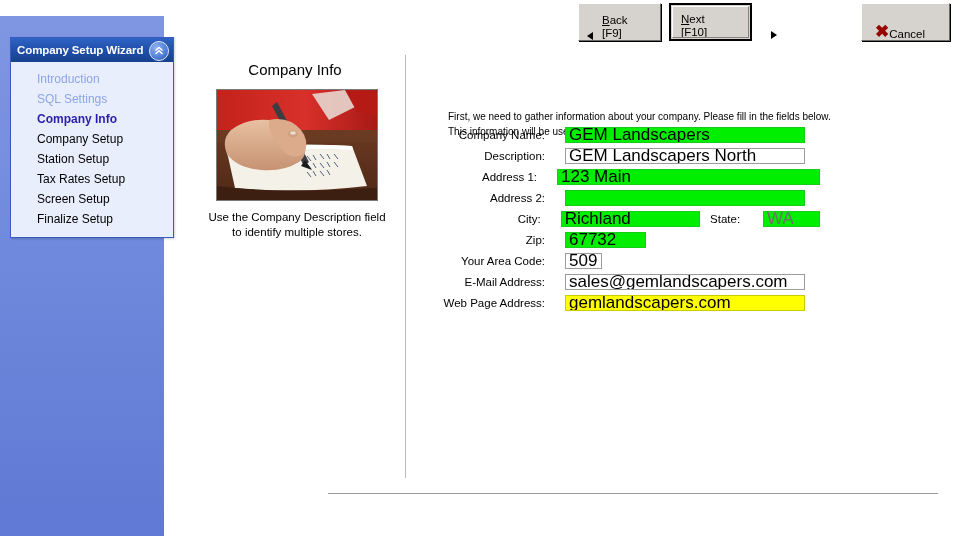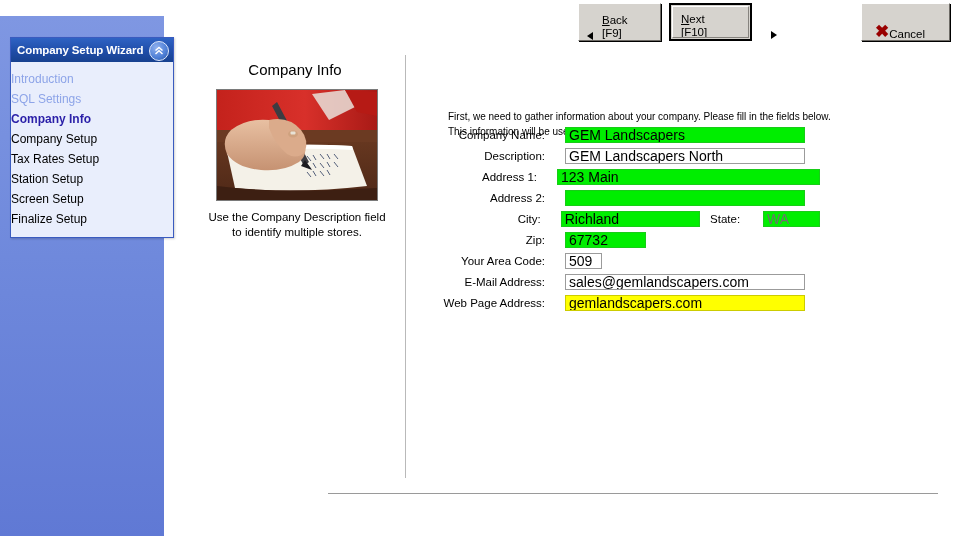--- a/index.html
+++ b/index.html
@@ -59,20 +59,21 @@
   }
   #collapse-btn svg { display: block; }
 
   #wizard-list {
     background: #e9eefc;
     padding: 7px 0 8px 0;
   }
   .wiz-item {
     font-size: 12px;
     line-height: 20px;
+    padding-left: 26px;
     color: #000000;
     white-space: nowrap;
   }
   .wiz-item.done { color: #8da4e8; }
   .wiz-item.current { color: #2a1fa8; font-weight: bold; }
 
   
   .btn {
     position: absolute;
     background: #d6d3ce;
@@ -177,21 +178,21 @@
     text-align: right;
     padding-right: 20px;
     font-size: 11.5px;
     color: #000000;
     white-space: nowrap;
     box-sizing: border-box;
   }
   .fld {
     height: 16px;
     box-sizing: border-box;
-    font-size: 14px;
+    font-size: 17px;
     line-height: 14px;
     padding: 0 3px;
     border: 1px solid #9b9b9b;
     background: #ffffff;
     color: #000000;
     white-space: nowrap;
     overflow: hidden;
     font-family: "Liberation Sans", sans-serif;
   }
   .fld.green { background: #00ee00; border-color: #19cc19; }
@@ -216,22 +217,22 @@
           <polyline points="2.5,5.6 6,2.4 9.5,5.6" fill="none" stroke="#ffffff" stroke-width="1.4"></polyline>
           <polyline points="2.5,9.0 6,5.8 9.5,9.0" fill="none" stroke="#ffffff" stroke-width="1.4"></polyline>
         </svg>
       </span>
     </div>
     <div id="wizard-list">
       <div class="wiz-item done">Introduction</div>
       <div class="wiz-item done">SQL Settings</div>
       <div class="wiz-item current">Company Info</div>
       <div class="wiz-item">Company Setup</div>
+      <div class="wiz-item">Station Setup</div>
       <div class="wiz-item">Tax Rates Setup</div>
-      <div class="wiz-item">Station Setup</div>
       <div class="wiz-item">Screen Setup</div>
       <div class="wiz-item">Finalize Setup</div>
     </div>
   </div>
 </div>
 
 <div class="btn" id="btn-back">
   <span class="arrow-l" style="margin-left:8px;"></span>
   <span class="btn-lines" style="margin-left:9px;">
     <span><span class="u">B</span><span>ack</span></span>

